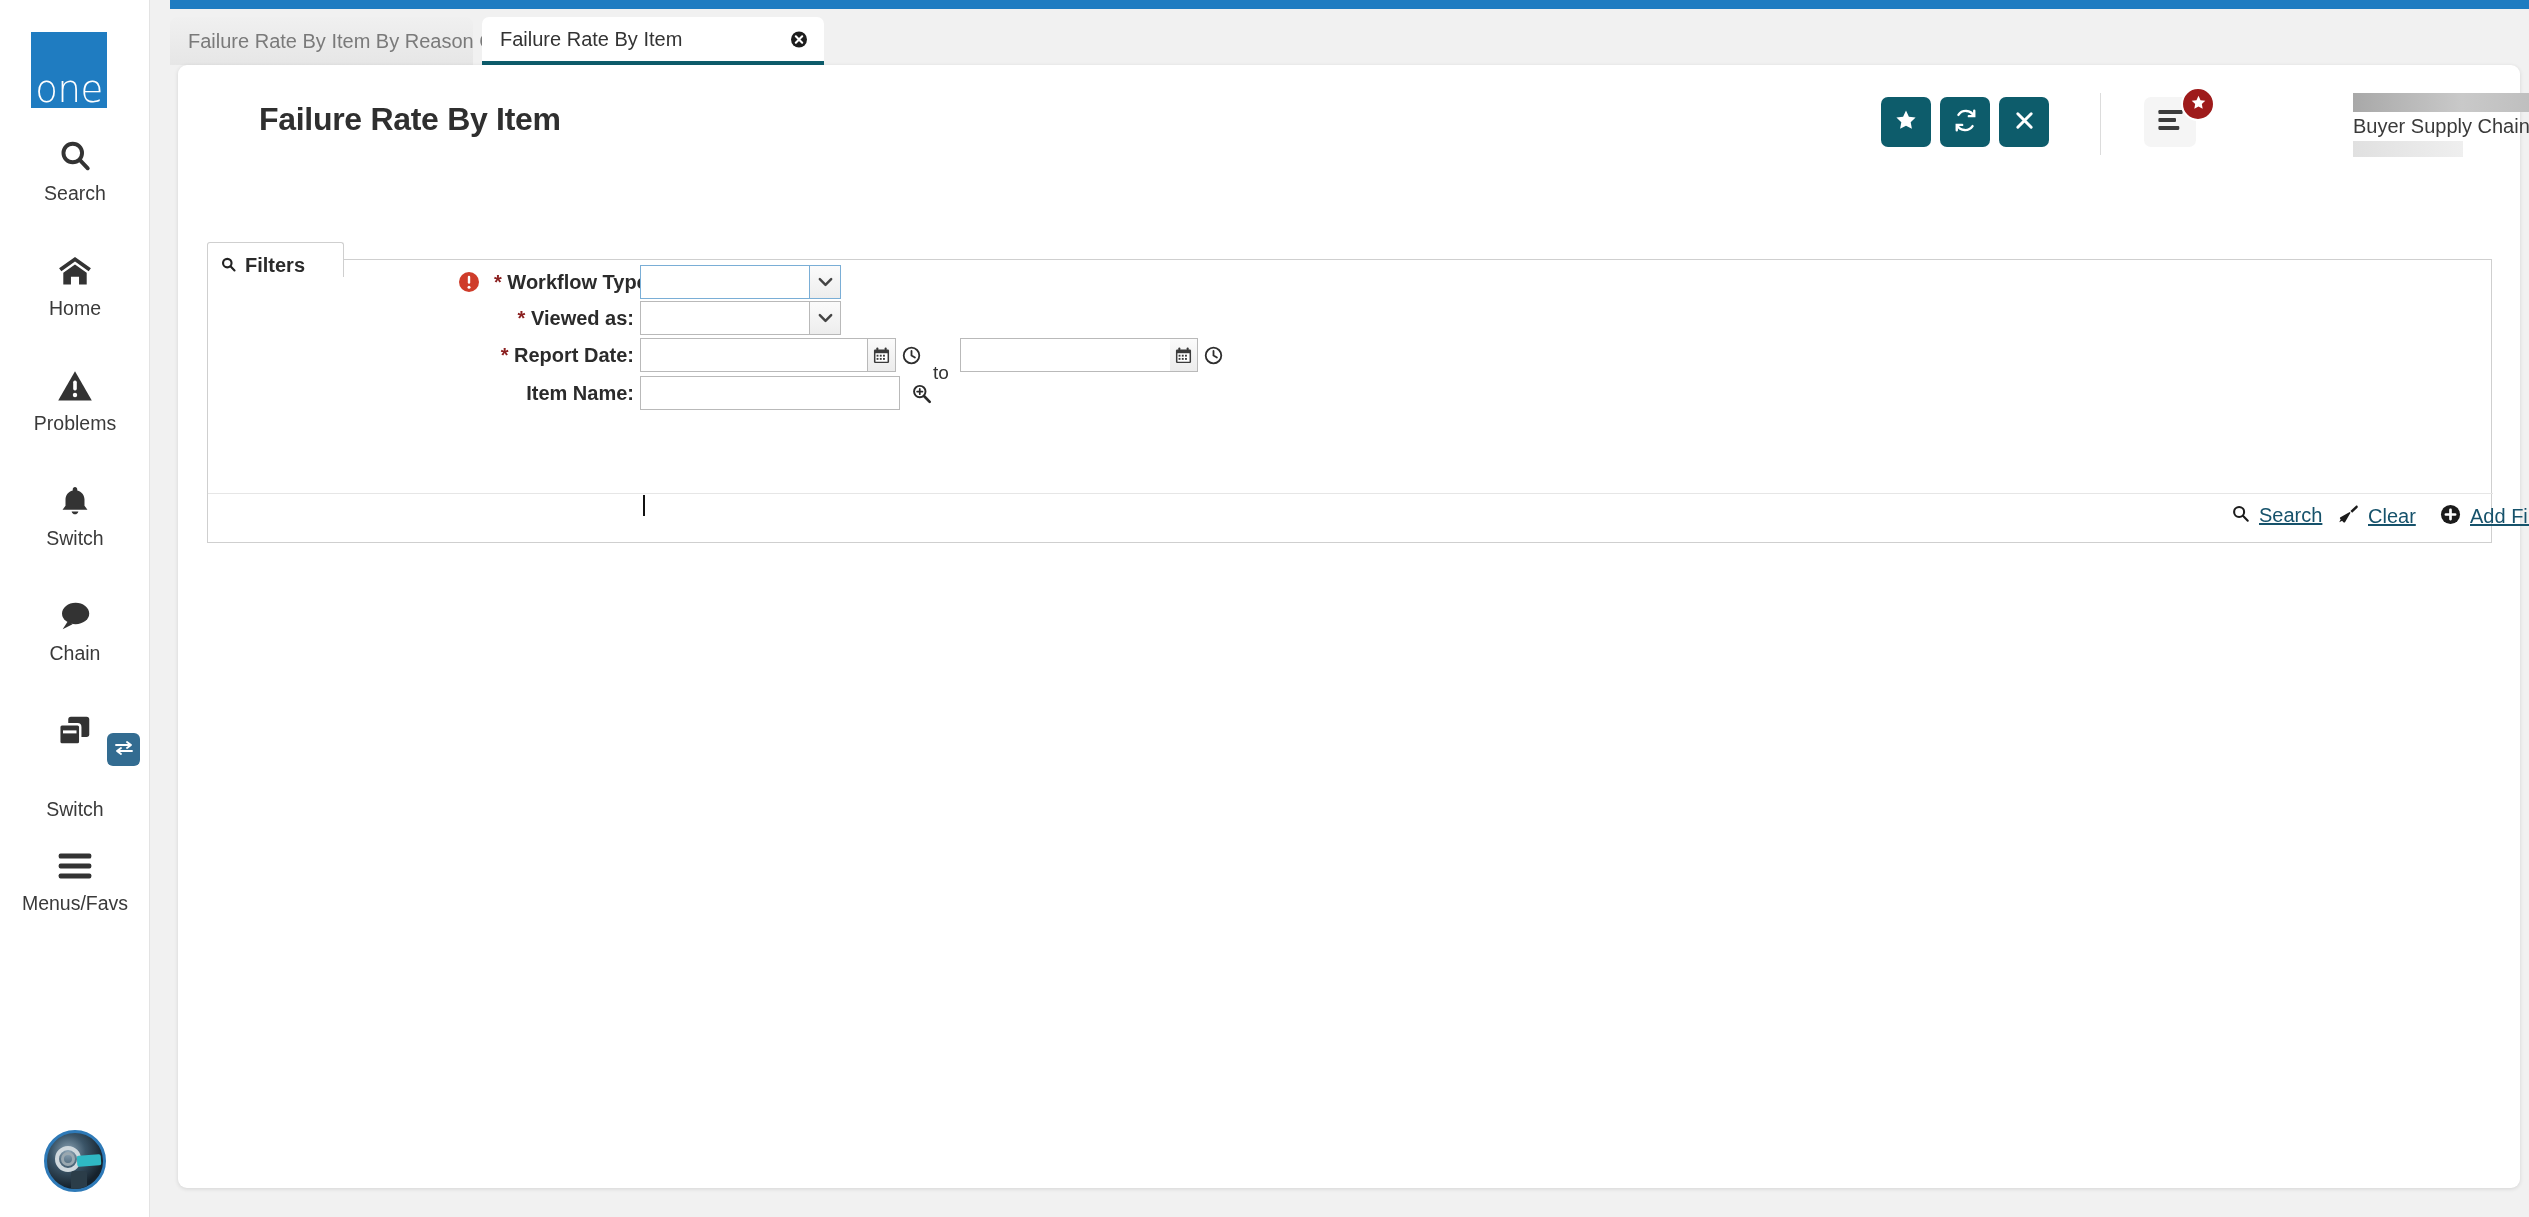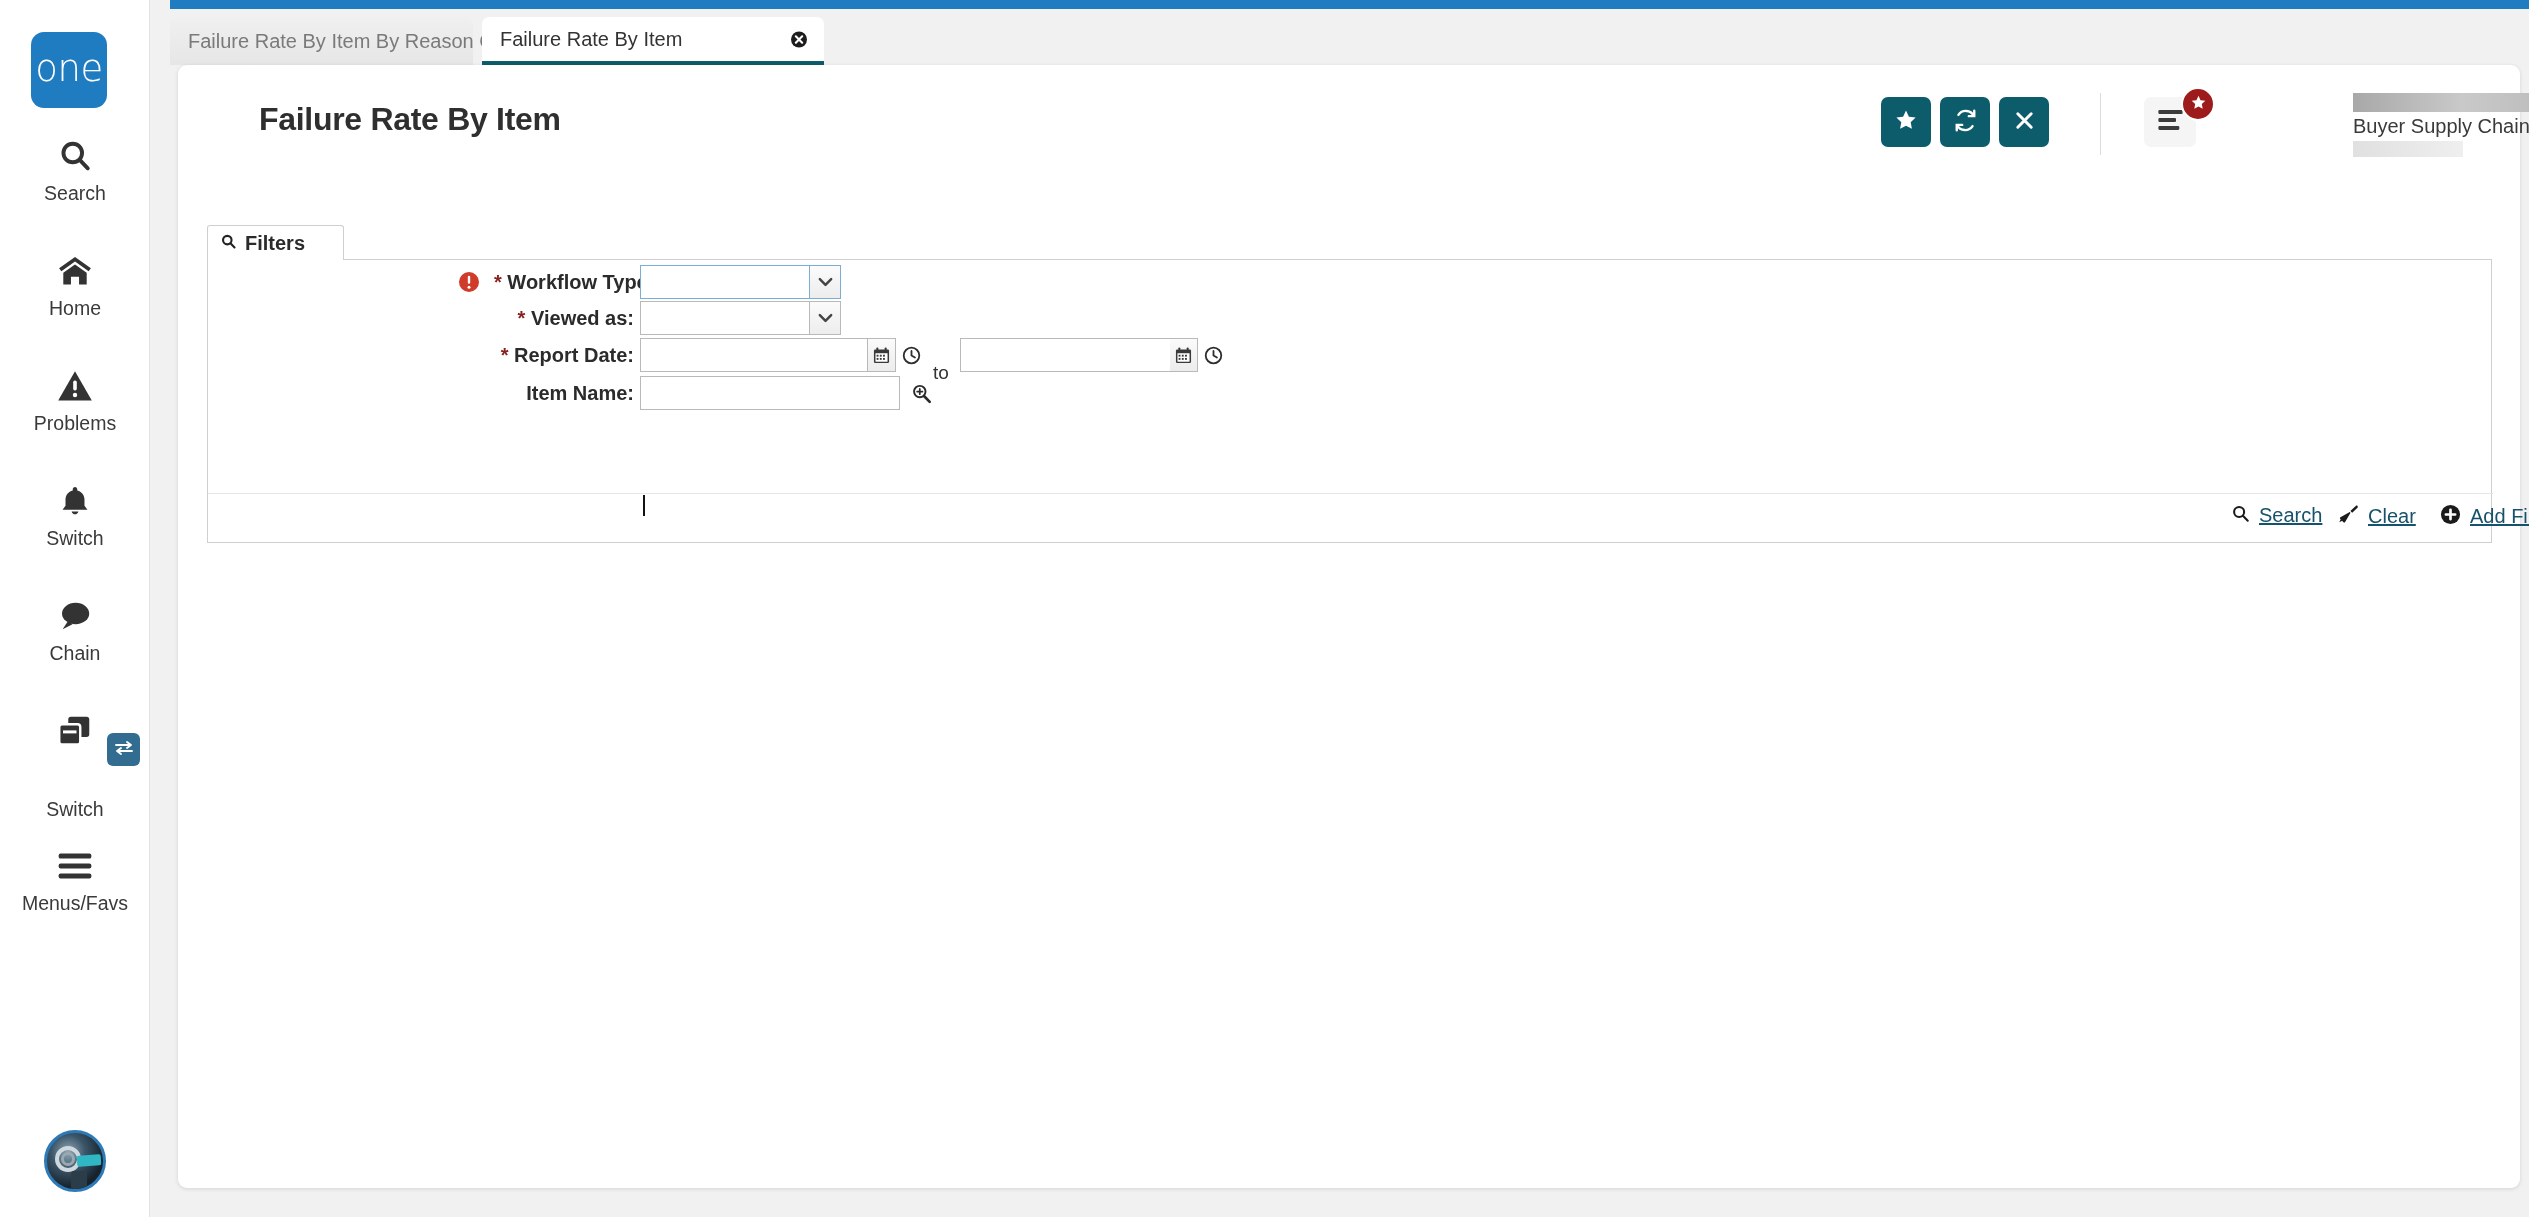--- a/index.html
+++ b/index.html
@@ -15,22 +15,22 @@
     position: absolute; left: 0; top: 0;
     width: 150px; height: 1217px;
     background: #ffffff;
     border-right: 1px solid #e3e3e3;
     z-index: 5;
   }
   #brand-logo {
     position: absolute; left: 31px; top: 32px;
     width: 76px; height: 76px;
     background: #1f7cc1;
-    border-radius: 13px;
-    display: flex; align-items: center; justify-content: center;
+    border-radius: 0;
+    display: flex; align-items: flex-end; justify-content: center;
   }
   #brand-logo .logo-text {
     color: #ffffff;
     font-size: 37px;
     letter-spacing: -0.5px;
     font-family: "DejaVu Sans", sans-serif;
     font-weight: 300;
     line-height: 1;
     margin-top: -3px;
   }
@@ -207,27 +207,27 @@
     width: 110px; height: 16px;
     background: linear-gradient(90deg,#e0e0e0,#efefef);
   }
 
   
   #filters-panel {
     position: absolute; left: 29px; top: 160px;
     width: 2285px; height: 318px;
   }
   #filters-tab {
-    position: absolute; left: 0; top: 0;
+    position: absolute; left: 0; top: 17px;
     width: 137px; height: 35px;
     background: #ffffff;
     border: 1px solid #cfcfcf;
     border-bottom: none;
     border-top-left-radius: 3px; border-top-right-radius: 3px;
-    display: flex; align-items: center;
+    display: flex; align-items: flex-end;
     padding-left: 12px;
     z-index: 2;
     cursor: pointer;
   }
   #filters-tab .ft-label {
     font-size: 20px; font-weight: bold; color: #2b2b2b;
     margin-left: 8px;
   }
   #filters-body {
     position: absolute; left: 0; top: 34px;

